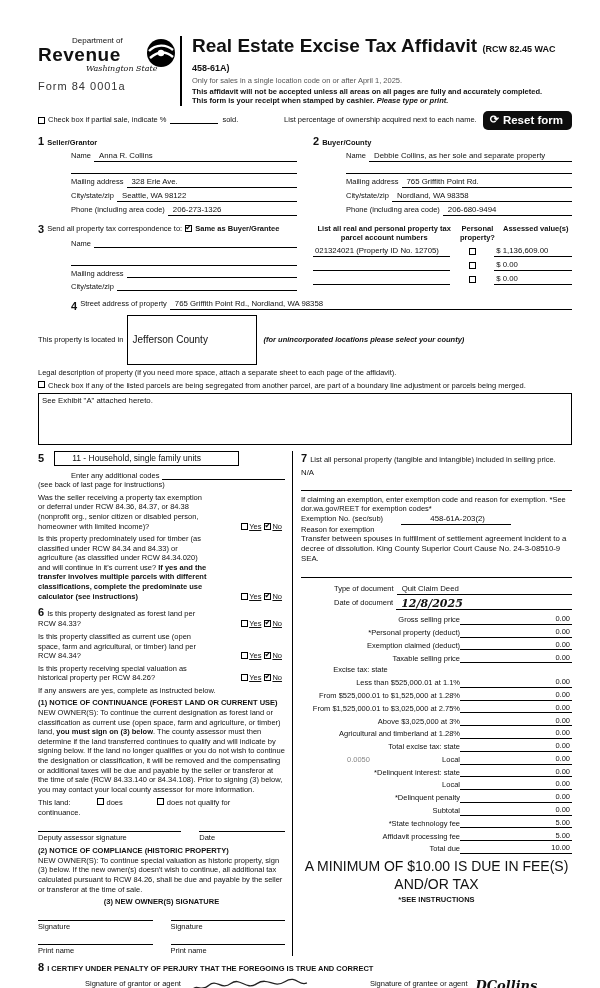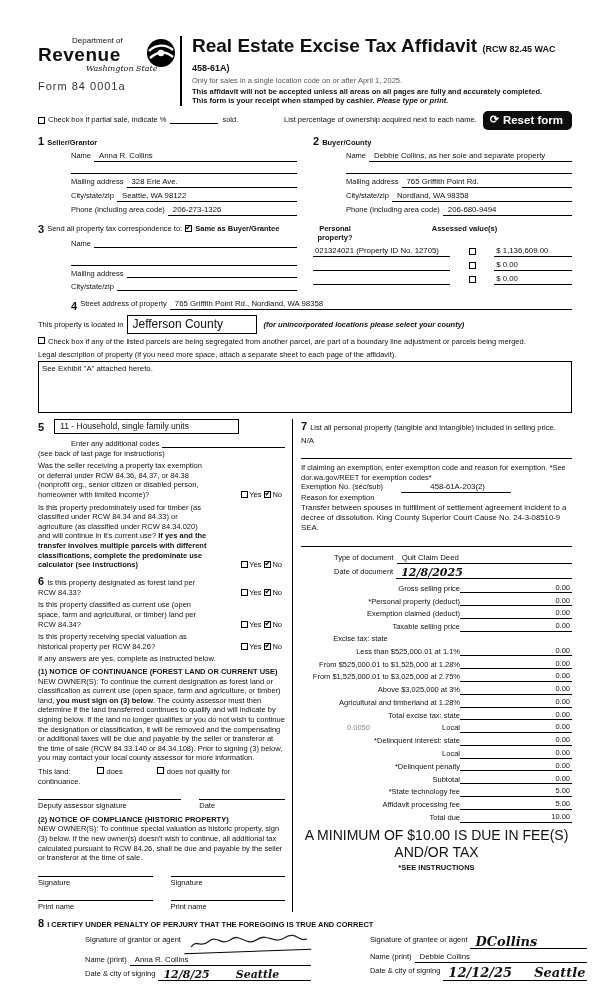--- a/index.html
+++ b/index.html
@@ -54,32 +54,32 @@
   .ptable-h { display:flex; text-align:center; font-weight:bold; margin-top:2px; }
   .ptable-h .c1 { flex:0 0 55%; }
   .ptable-h .c2 { flex:0 0 17%; }
   .ptable-h .c3 { flex:1; }
   .prow { display:flex; align-items:flex-end; margin-top:3px; }
   .pnum { flex:0 0 53%; border-bottom:1.5px solid #000; padding-left:2px; min-height:9px; }
   .pcb { flex:0 0 17%; text-align:center; }
   .pval { flex:1; border-bottom:1px solid #000; padding-left:2px; min-height:9px; }
 
   
-  .countybox { display:inline-block; border:1.2px solid #000; padding:1px 4px; min-width:130px; font-size:12px; }
+  .countybox { display:inline-block; border:1.2px solid #000; padding:18px 4px; min-width:130px; font-size:10px; }
   .legalbox { border:1.5px solid #000; height:52px; margin-top:2px; padding:2px 3px; font-size:7.8px; }
 
   
   .cols { display:flex; margin-top:6px; }
   .colL { flex:0 0 254px; padding-right:7px; }
   .colR { flex:1; border-left:1px solid #000; padding-left:8px; }
 
-  .usecodebox { display:inline-block; border:1.2px solid #000; padding:1px 5px; font-size:8.5px; min-width:185px; }
+  .usecodebox { display:inline-block; border:1.2px solid #000; padding:1px 17px; font-size:8.5px; min-width:185px; }
   .qrow { display:flex; margin-top:3px;gap:28px; }
   .qtext { flex:1; padding-right:3px; }
-  .yn { white-space:nowrap; align-self:flex-end; flex:none; }
+  .yn { white-space:nowrap; align-self:flex-end; flex:none;text-decoration:underline; }
   .yn .ynl { margin:0 3px 0 1px; }
   .para { margin-top:3px; }
   .sigpair { display:flex; gap:18px; }
   .sigpair > div { flex:1; }
   .sigline { border-top:1px solid #000; margin-top:13px; padding-top:1px; }
 
   
   .mrow { display:flex; align-items:flex-end; margin-top:2.2px; position:relative; }
   .mlabel { flex:1; text-align:right; white-space:nowrap; }
   .mfill { flex:0 0 72px; border-bottom:1px solid #000; min-height:8px; }
@@ -207,20 +207,21 @@
           <span class="lbl">Mailing address</span>
           <span class="fill"></span>
         </div>
       <div class="fieldrow">
           <span class="lbl">City/state/zip</span>
           <span class="fill"></span>
         </div>
     </div>
     <div class="col-gap2">
       <div class="ptable-h">
+        <span class="c1">List all real and personal property tax parcel account numbers</span>
         <span class="c2">Personal property?</span>
         <span class="c3">Assessed value(s)</span>
       </div>
       <div>
 
       <div class="prow">
             <span class="pnum typed">021324021 (Property ID No. 12705)</span>
             <span class="pcb"><span class="cb"></span></span>
             <span class="pval typed">$ 1,136,609.00</span>
           </div>
@@ -242,25 +243,25 @@
     <div class="fieldrow" style="margin-top:0">
       <span class="secnum">4</span>
       <span class="lbl">Street address of property</span>
       <span class="fill typed">765 Griffith  Point Rd., Nordland, WA  98358</span>
     </div>
     <div style="display:flex; align-items:center; margin-top:2px">
       <span>This property is located in</span>
       <span class="countybox" style="margin-left:4px">Jefferson County</span>
       <span class="bold" style="font-style:italic; margin-left:6px">(for unincorporated locations please select your county)</span>
     </div>
+    <div style="margin-top:3px">Legal description of property (if you need more space, attach a separate sheet to each page of the affidavit).</div>
     <div style="display:flex; margin-top:3px">
       <span class="cb"></span>
       <span style="margin-left:3px">Check box if any of the listed parcels are being segregated from another parcel, are part of a boundary line adjustment or parcels being merged.</span>
     </div>
-    <div style="margin-top:3px">Legal description of property (if you need more space, attach a separate sheet to each page of the affidavit).</div>
     <div class="legalbox">See Exhibit "A" attached hereto.</div>
   </div>
 
   <div class="cols">
 
     <div class="colL">
       <div style="display:flex; align-items:center;">
         <span class="secnum" style="margin-right:10px">5</span>
         <span class="usecodebox">11 - Household, single family units</span>
       </div>
@@ -319,20 +320,21 @@
       <div>continuance.</div>
 
       <div class="sigpair">
         <div style="flex:0 0 58%"><div class="sigline"></div><span>Deputy assessor signature</span></div>
         <div><div class="sigline"></div><span>Date</span></div>
       </div>
 
       <div class="bold" style="margin-top:4px">(2) NOTICE OF COMPLIANCE (HISTORIC PROPERTY)</div>
       <div>NEW OWNER(S): To continue special valuation as historic property, sign (3) below. If the new owner(s) doesn't wish to continue, all additional tax calculated pursuant to RCW 84.26, shall be due and payable by the seller or transferor at the time of sale.</div>
 
+      <div class="bold" style="text-align:center; margin-top:3px">(3) NEW OWNER(S) SIGNATURE</div>
       <div class="sigpair">
         <div><div class="sigline"></div><span>Signature</span></div>
         <div><div class="sigline"></div><span>Signature</span></div>
       </div>
       <div class="sigpair">
         <div><div class="sigline"></div><span>Print name</span></div>
         <div><div class="sigline"></div><span>Print name</span></div>
       </div>
     </div>
 

